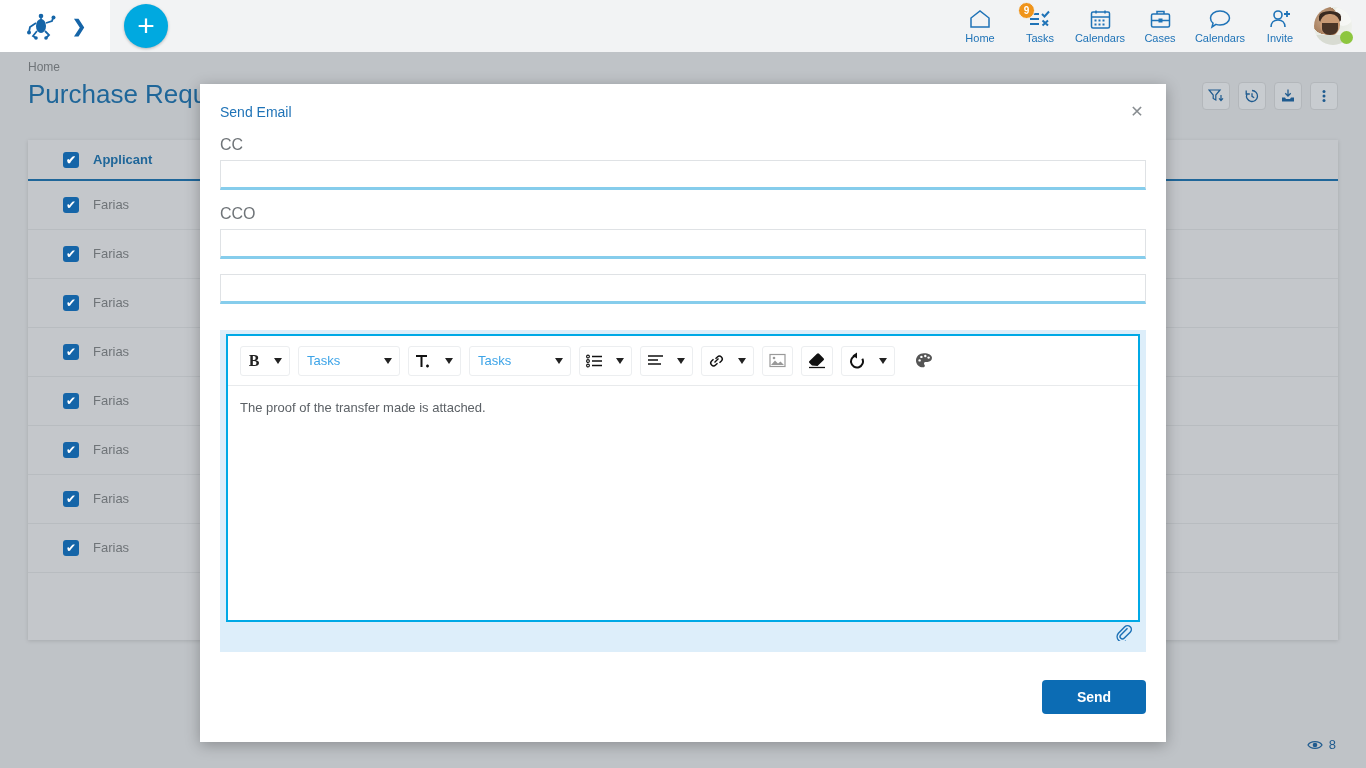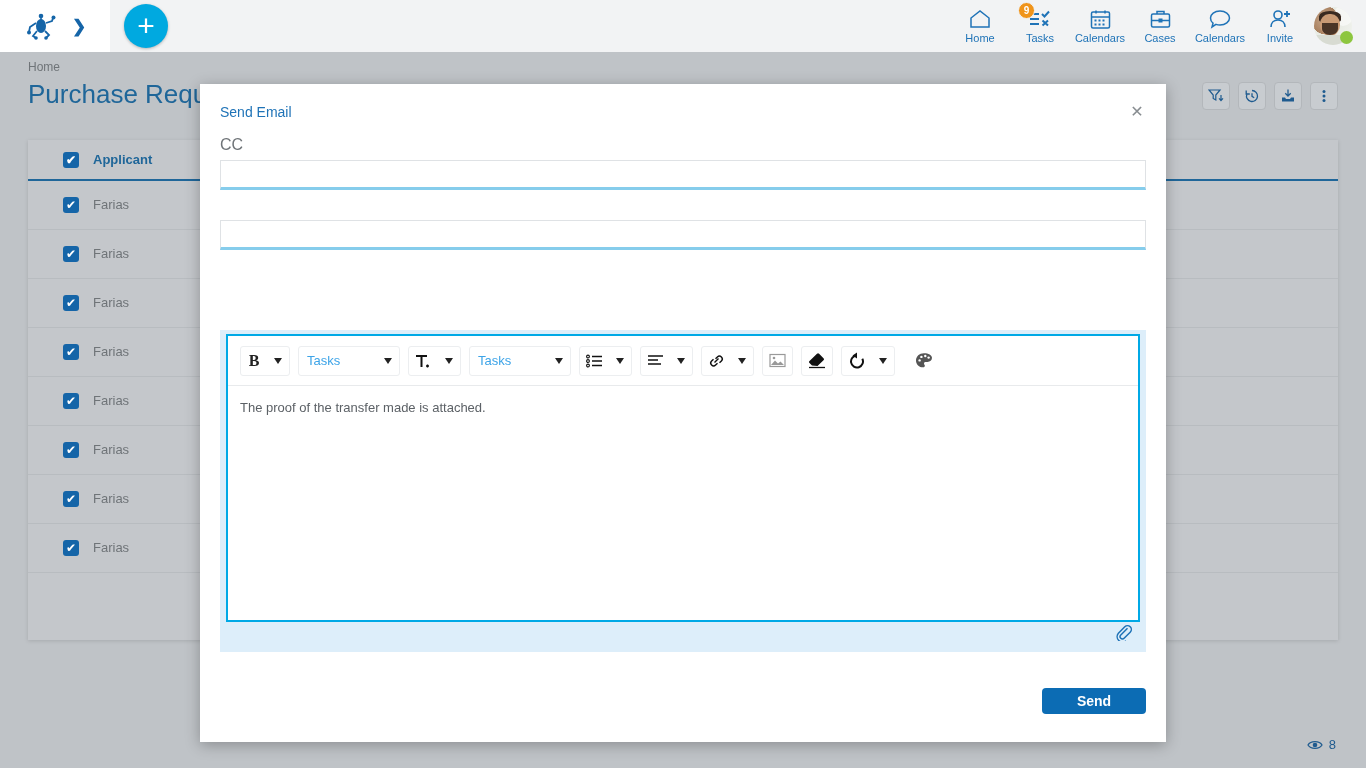--- a/index.html
+++ b/index.html
@@ -204,21 +204,21 @@
     padding: 14px 12px; font-size: 13px; color: #5c6166;
   }
   .attach-row {
     position: absolute; right: 12px; bottom: 9px;
     width: 22px; height: 22px;
     display: flex; align-items: center; justify-content: center;
     color: #1f73b7;
   }
   .send-btn {
     position: absolute; right: 20px; bottom: 28px;
-    width: 104px; height: 26px; border-radius: 4px;
+    width: 104px; height: 34px; border-radius: 4px;
     background: #0c6cb4; color: #fff;
     font-size: 14px; font-weight: bold;
     display: flex; align-items: center; justify-content: center;
     border: none; font-family: "Liberation Sans", sans-serif;
   }
 </style>
 </head>
 <body>
 
 <div class="page">
@@ -431,20 +431,24 @@
   <div class="modal">
     <div class="modal-title">Send Email</div>
     <div class="modal-close">✕</div>
 
     <div class="form">
       <div>
         <div class="fld-label">CC</div>
         <input class="fld-input" type="text" placeholder="" style="">
       </div>
       <div class="fld-gap"></div>
+      <div>
+        <div class="fld-label">CCO</div>
+        <input class="fld-input" type="text" placeholder="" style="">
+      </div>
       <div class="fld-gap"></div>
       <div>
         <input class="fld-input" type="text" placeholder="" style="">
       </div>
     </div>
 
     <div class="editor-wrap" style="left:20px; top:246px;">
       <div class="editor-box">
 
         <div class="editor-toolbar">

